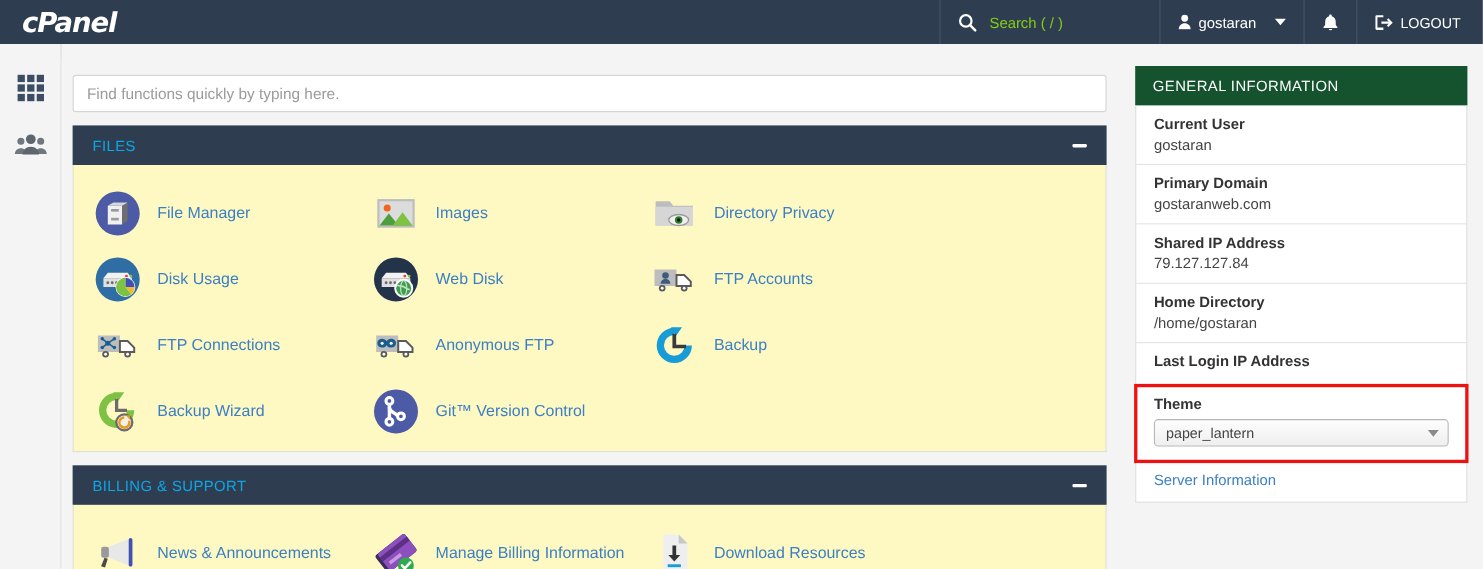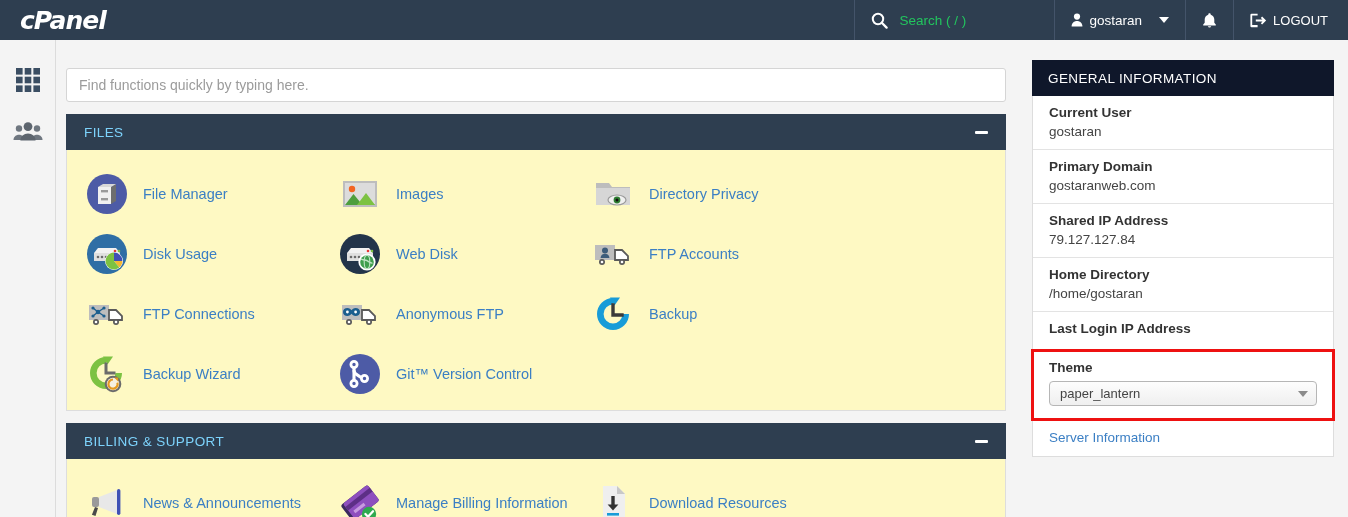--- a/index.html
+++ b/index.html
@@ -36,21 +36,21 @@
   .tb-cell {
     display: flex; align-items: center;
     padding: 0 16px;
     border-left: 1px solid #44546a;
     font-size: 13.5px;
     color: #ffffff;
     white-space: nowrap;
   }
   #search-cell { width: 200px; gap: 12px; }
   #search-cell .sinput {
-    color: #22c55e;
+    color: #84cc16;
     font-size: 13.5px;
   }
   .icon-svg { display: block; }
   #user-cell { gap: 7px; }
   .caret-dn {
     width: 0; height: 0;
     border-left: 5px solid transparent;
     border-right: 5px solid transparent;
     border-top: 6px solid #ffffff;
     margin-left: 10px;
@@ -87,21 +87,21 @@
     padding: 0 12px;
     font-size: 14px;
     color: #9b9b9b;
     margin-bottom: 12px;
   }
 
   .panel { width: 940px; margin-bottom: 12px; background:#fff; }
   .panel-head {
     height: 36px;
     background: #2e3e50;
-    color: #7dd3fc;
+    color: #0ea5e9;
     display: flex; align-items: center; justify-content: space-between;
     padding: 0 18px;
     font-size: 13.5px;
     letter-spacing: .4px;
   }
   .minus-btn {
     width: 13px; height: 3px;
     background: #ffffff;
     border-radius: 1px;
   }
@@ -134,21 +134,21 @@
   
   #rightcol {
     position: absolute; top: 40px; left: 1018px;
     width: 330px; height: 477px;
     padding: 20px 14px 0 14px;
     background: #f4f4f4;
   }
   #gi-panel { width: 302px; }
   #gi-head {
     height: 36px;
-    background: #0f172a;
+    background: #14532d;
     color: #ffffff;
     display: flex; align-items: center;
     padding: 0 16px;
     font-size: 13.5px;
     letter-spacing: .4px;
   }
   #gi-body {
     background: #ffffff;
     border: 1px solid #dddddd;
     border-top: none;

